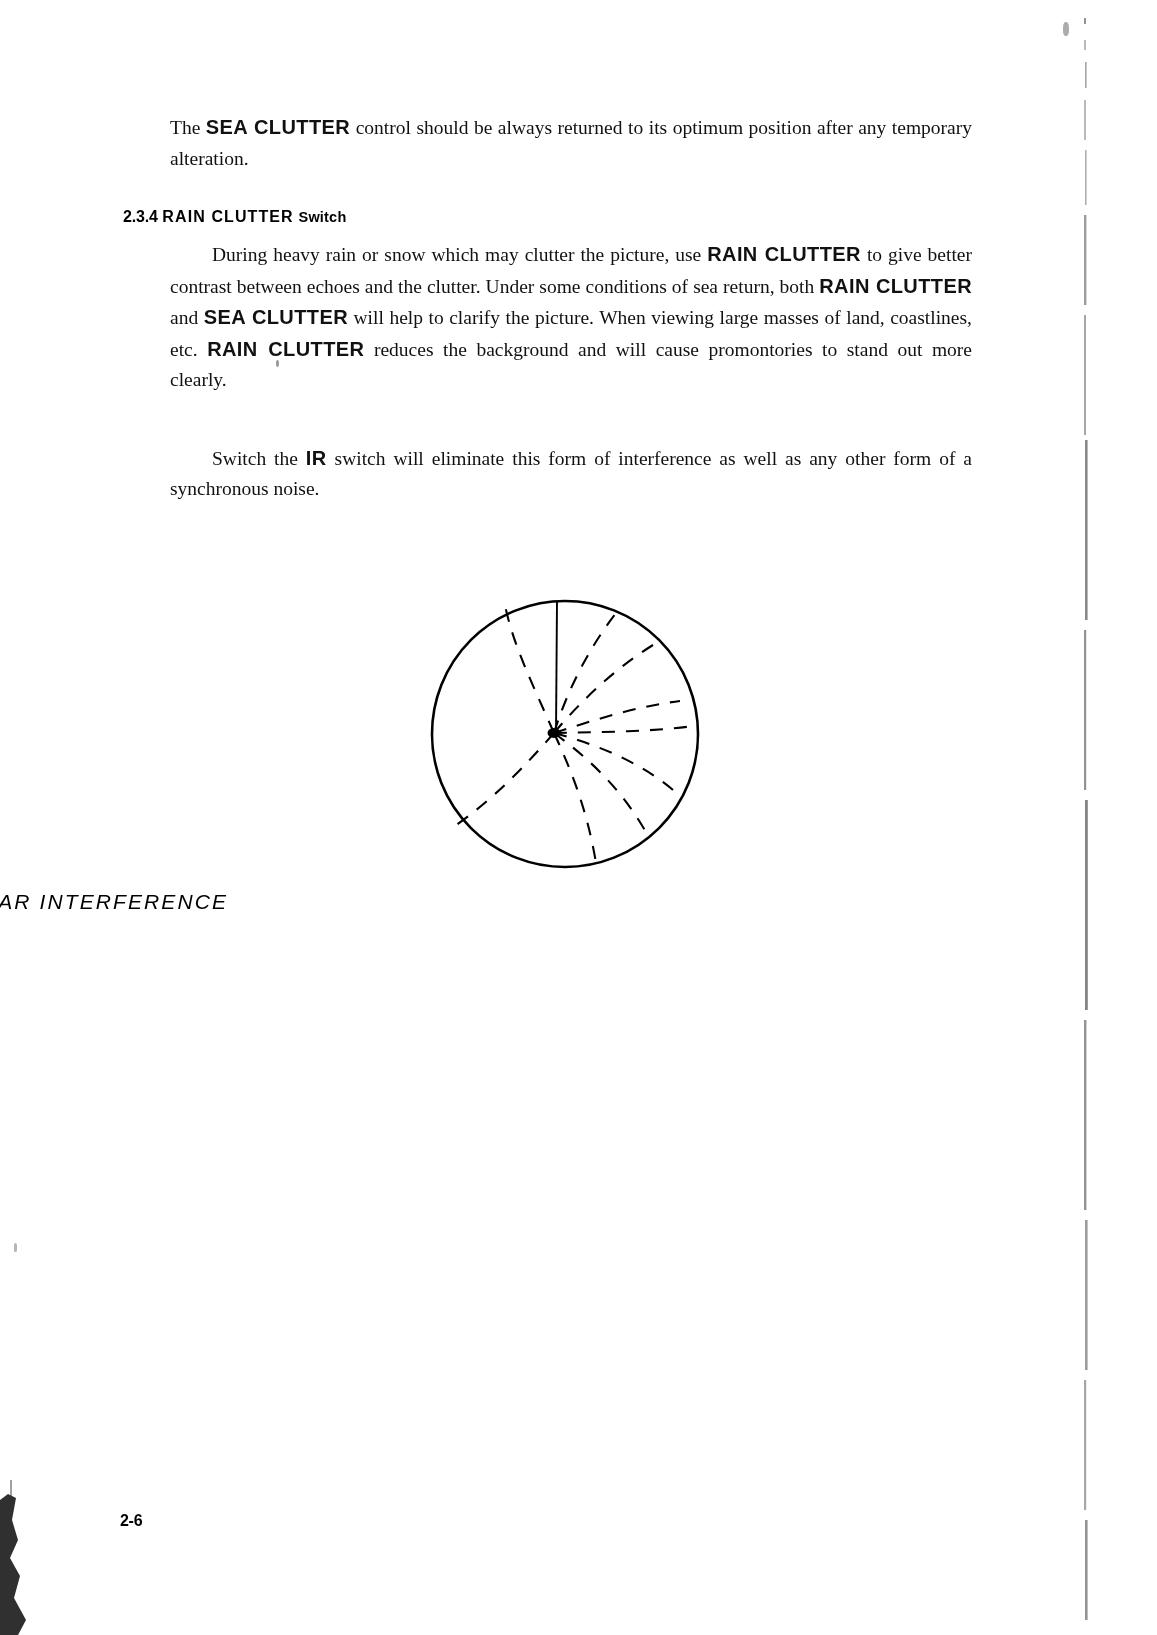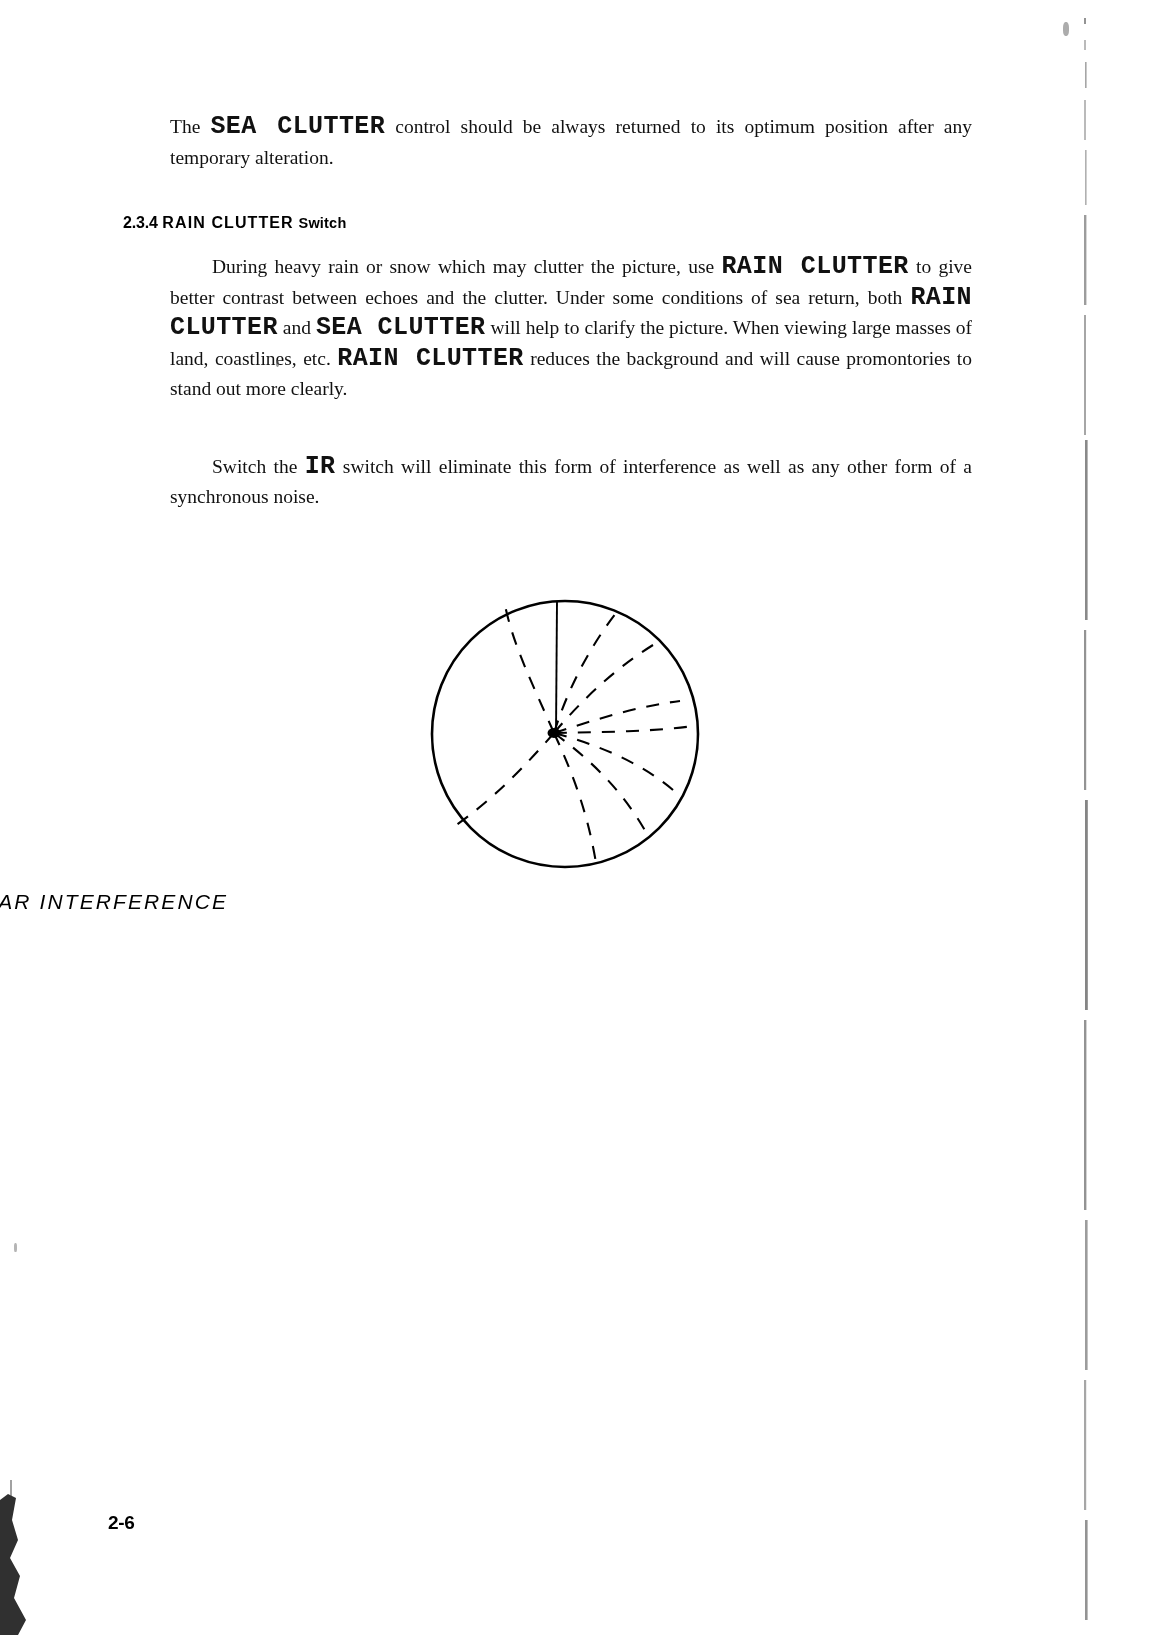--- a/index.html
+++ b/index.html
@@ -34,28 +34,28 @@
     font-size: 19.5px;
     line-height: 30.5px;
     text-align: justify;
     text-justify: inter-word;
     color: #111;
   }
   p.body-par.indent {
     text-indent: 42px;
   }
   .b {
-    font-family: Liberation Mono, monospace;
+    font-family: Liberation Sans, sans-serif;
     font-weight: bold;
-    font-size: 25px;
+    font-size: 20px;
     letter-spacing: 0.4px;
   }
 
   h4.section-head {
-    margin: 7px;
+    margin: 0;
     font-family: "Liberation Sans", "DejaVu Sans", sans-serif;
     font-weight: bold;
     font-size: 16px;
     letter-spacing: 0.3px;
     color: #000;
   }
   .head-num { letter-spacing: -0.2px; }
   .head-main { letter-spacing: 1.1px; }
   .head-tail { font-size: 14.5px; letter-spacing: 0.2px; }
 
@@ -81,25 +81,25 @@
     font-size: 21px;
     letter-spacing: 2.1px;
     color: #000;
     margin-left: -186px;
     white-space: pre;
   }
 
   
   .page-number {
     position: absolute;
-    left: 108px;
+    left: 120px;
     top: 1512px;
     font-family: "Liberation Sans", "DejaVu Sans", sans-serif;
     font-weight: bold;
-    font-size: 19px;
+    font-size: 16px;
     letter-spacing: -0.3px;
     color: #000;
   }
 
   
   .scan-edge-right {
     position: absolute;
     left: 1082px;
     top: 0;
     width: 7px;

